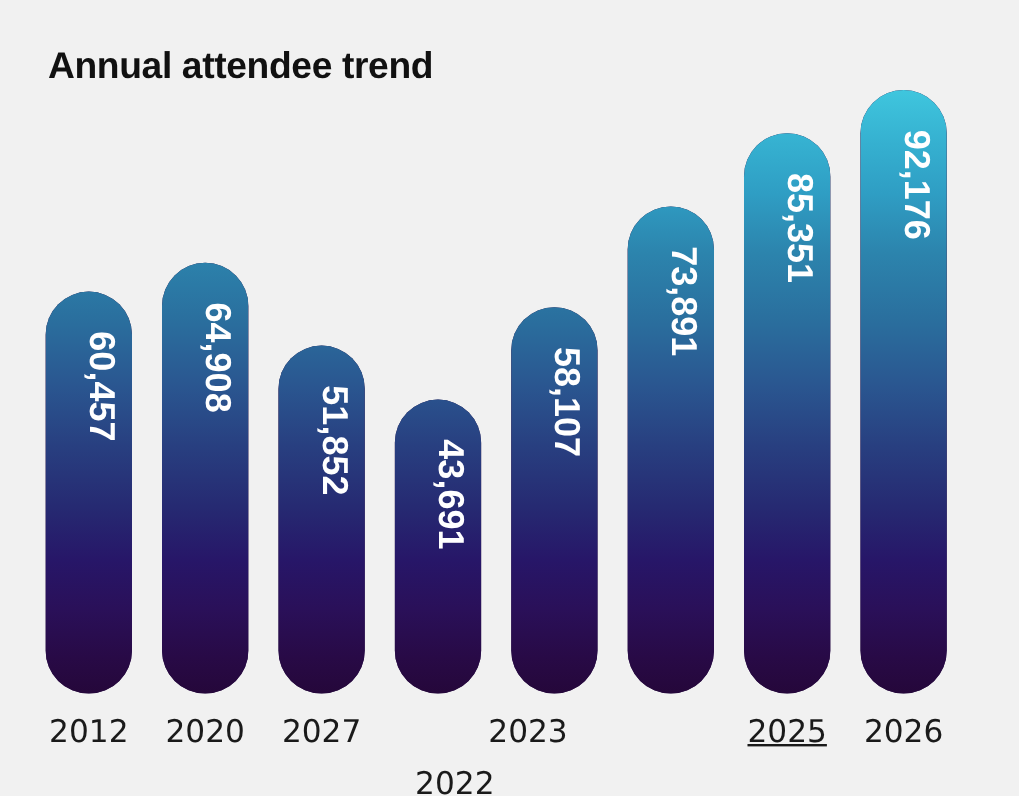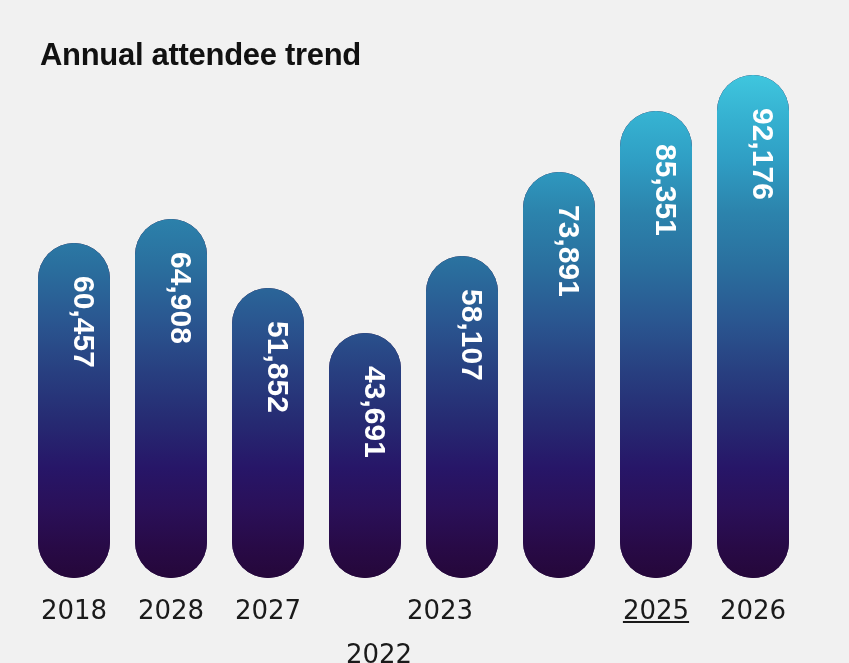--- a/index.html
+++ b/index.html
@@ -115,28 +115,28 @@
 
   <div id="chart-title">Annual attendee trend</div>
 
   <div id="plot-area">
       <div class="bar-group" style="left: 38px;">
         <div class="bar" style="height: 335px;">
           <div class="bar-grad" style="height: 503px;"></div>
           <div class="bar-label"><span>60,457</span></div>
         </div>
       </div>
-      <div class="x-tick" style="left: 26px;">2018</div>
+      <div class="x-tick" style="left: 26px;">2012</div>
       <div class="bar-group" style="left: 135px;">
         <div class="bar" style="height: 359px;">
           <div class="bar-grad" style="height: 503px;"></div>
           <div class="bar-label"><span>64,908</span></div>
         </div>
       </div>
-      <div class="x-tick" style="left: 123px;">2028</div>
+      <div class="x-tick" style="left: 123px;">2020</div>
       <div class="bar-group" style="left: 232px;">
         <div class="bar" style="height: 290px;">
           <div class="bar-grad" style="height: 503px;"></div>
           <div class="bar-label"><span>51,852</span></div>
         </div>
       </div>
       <div class="x-tick" style="left: 220px;">2027</div>
       <div class="bar-group" style="left: 329px;">
         <div class="bar" style="height: 245px;">
           <div class="bar-grad" style="height: 503px;"></div>

